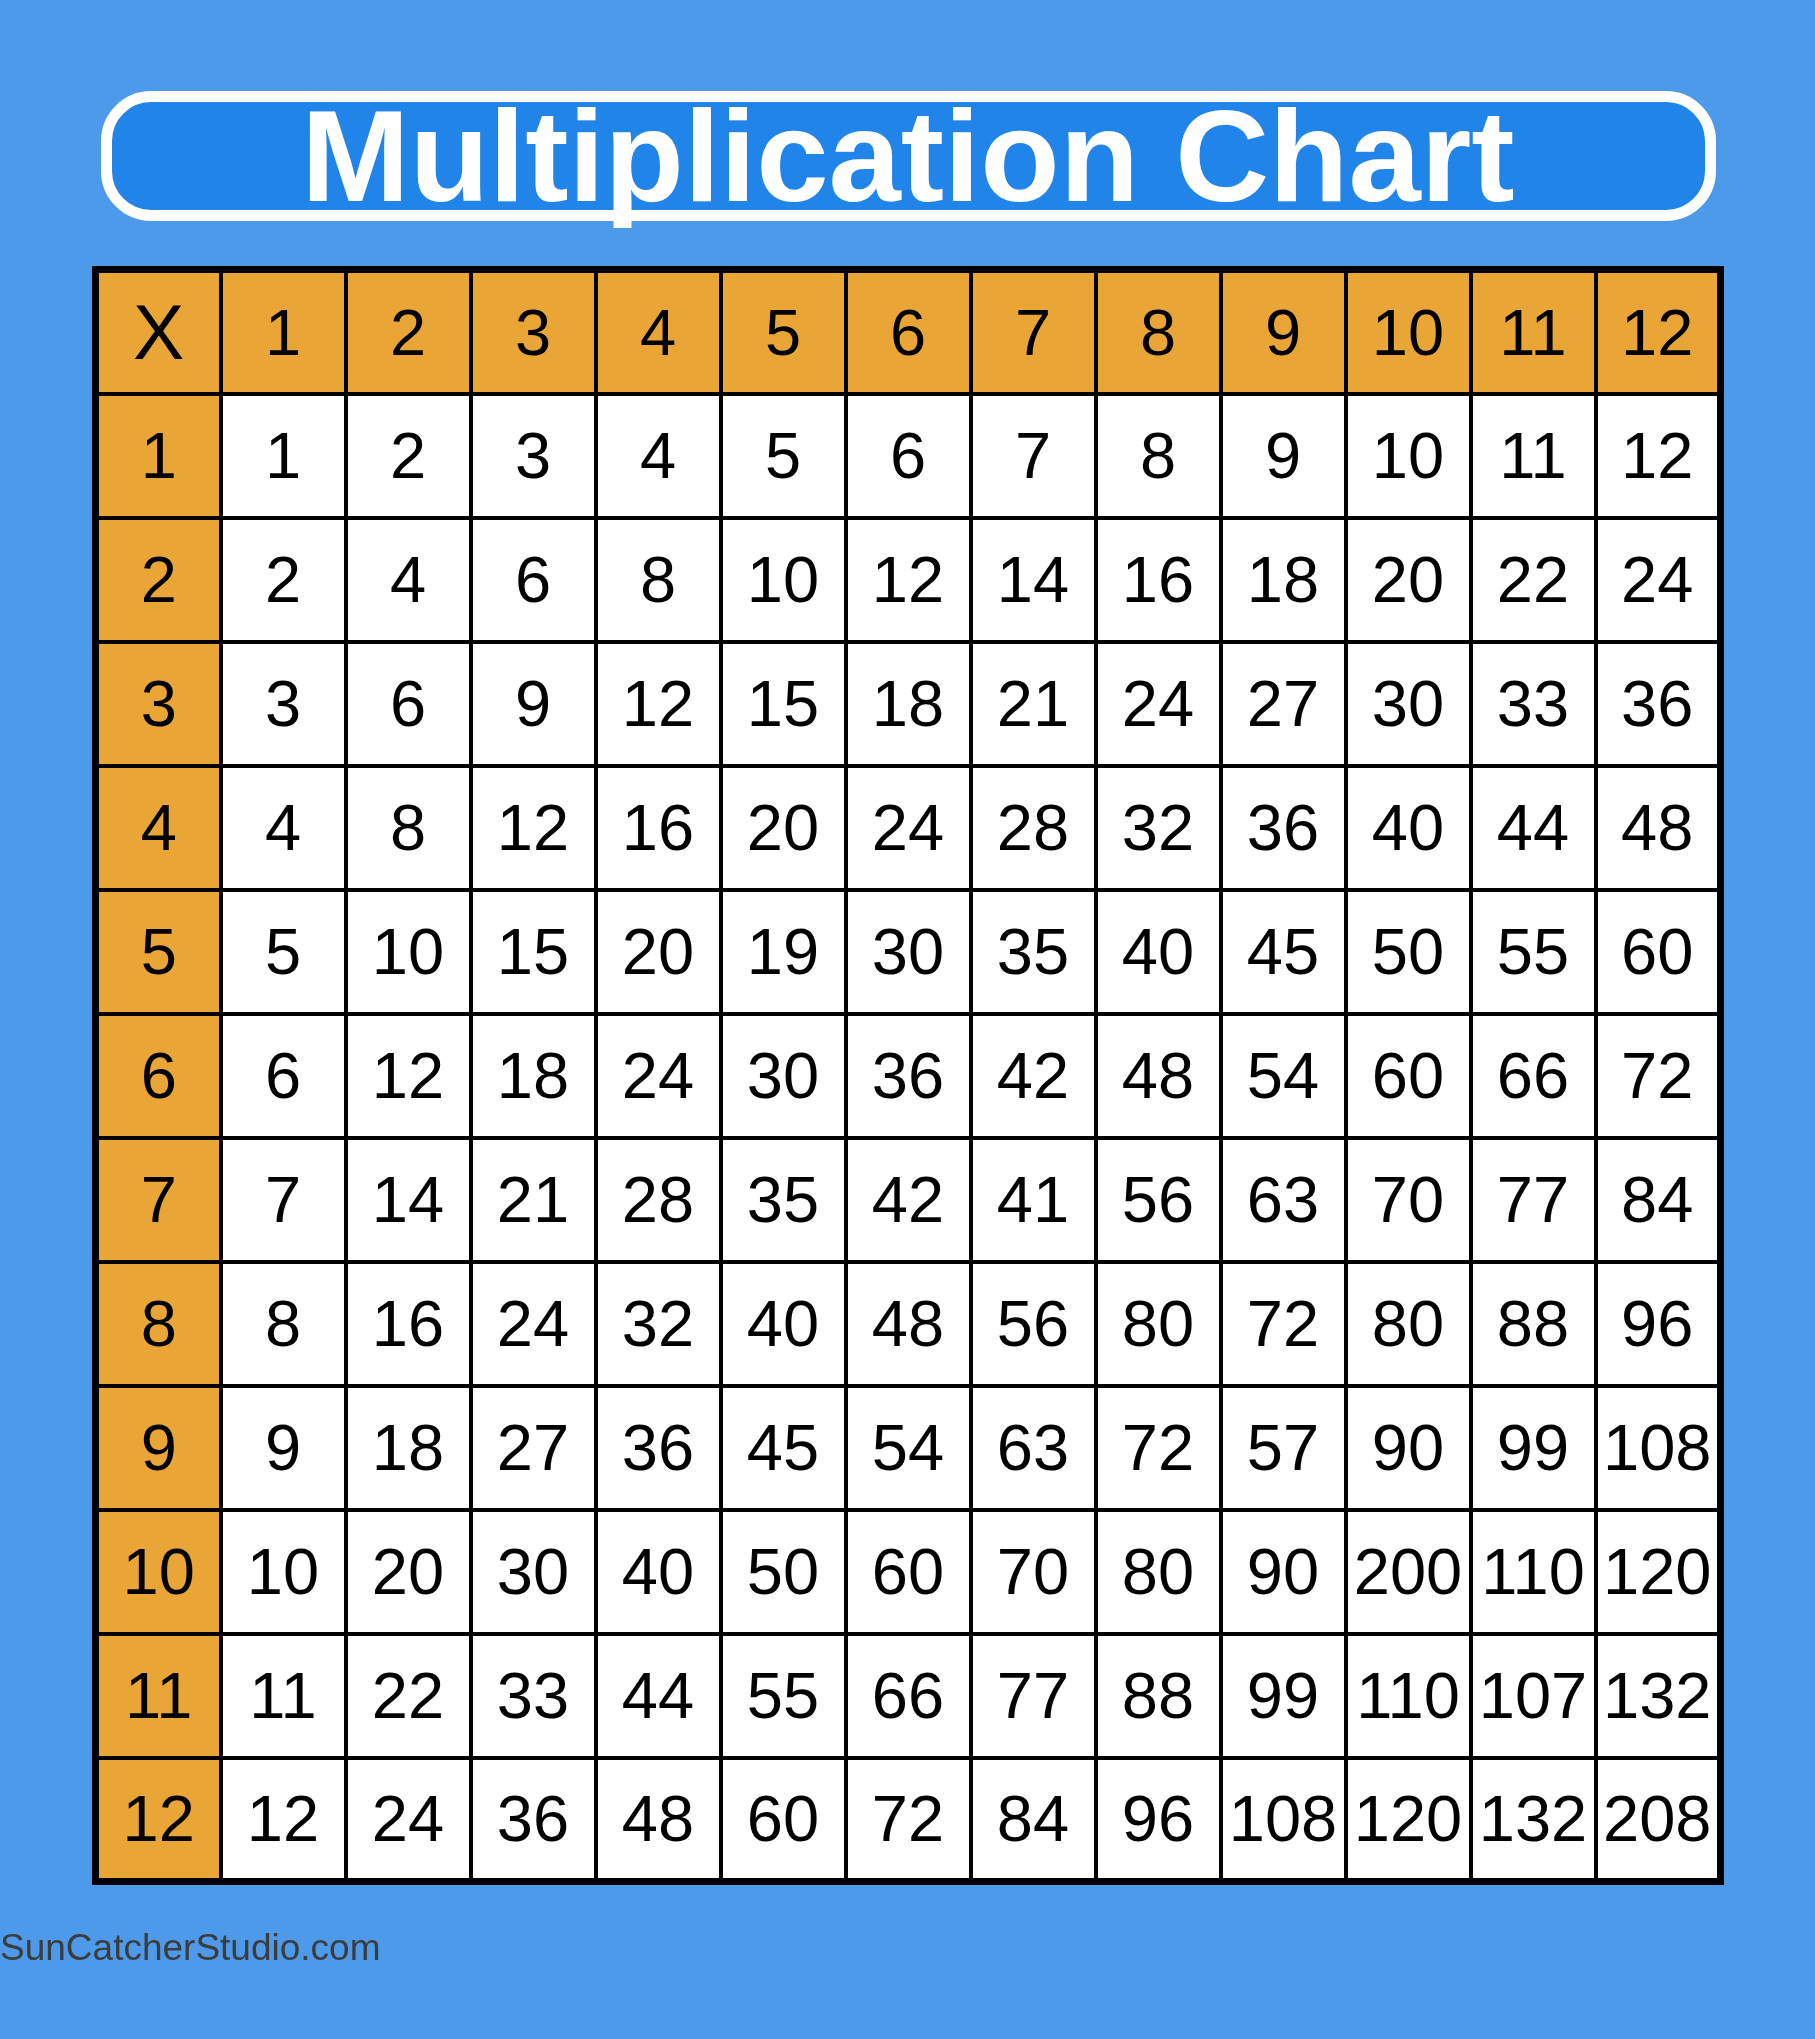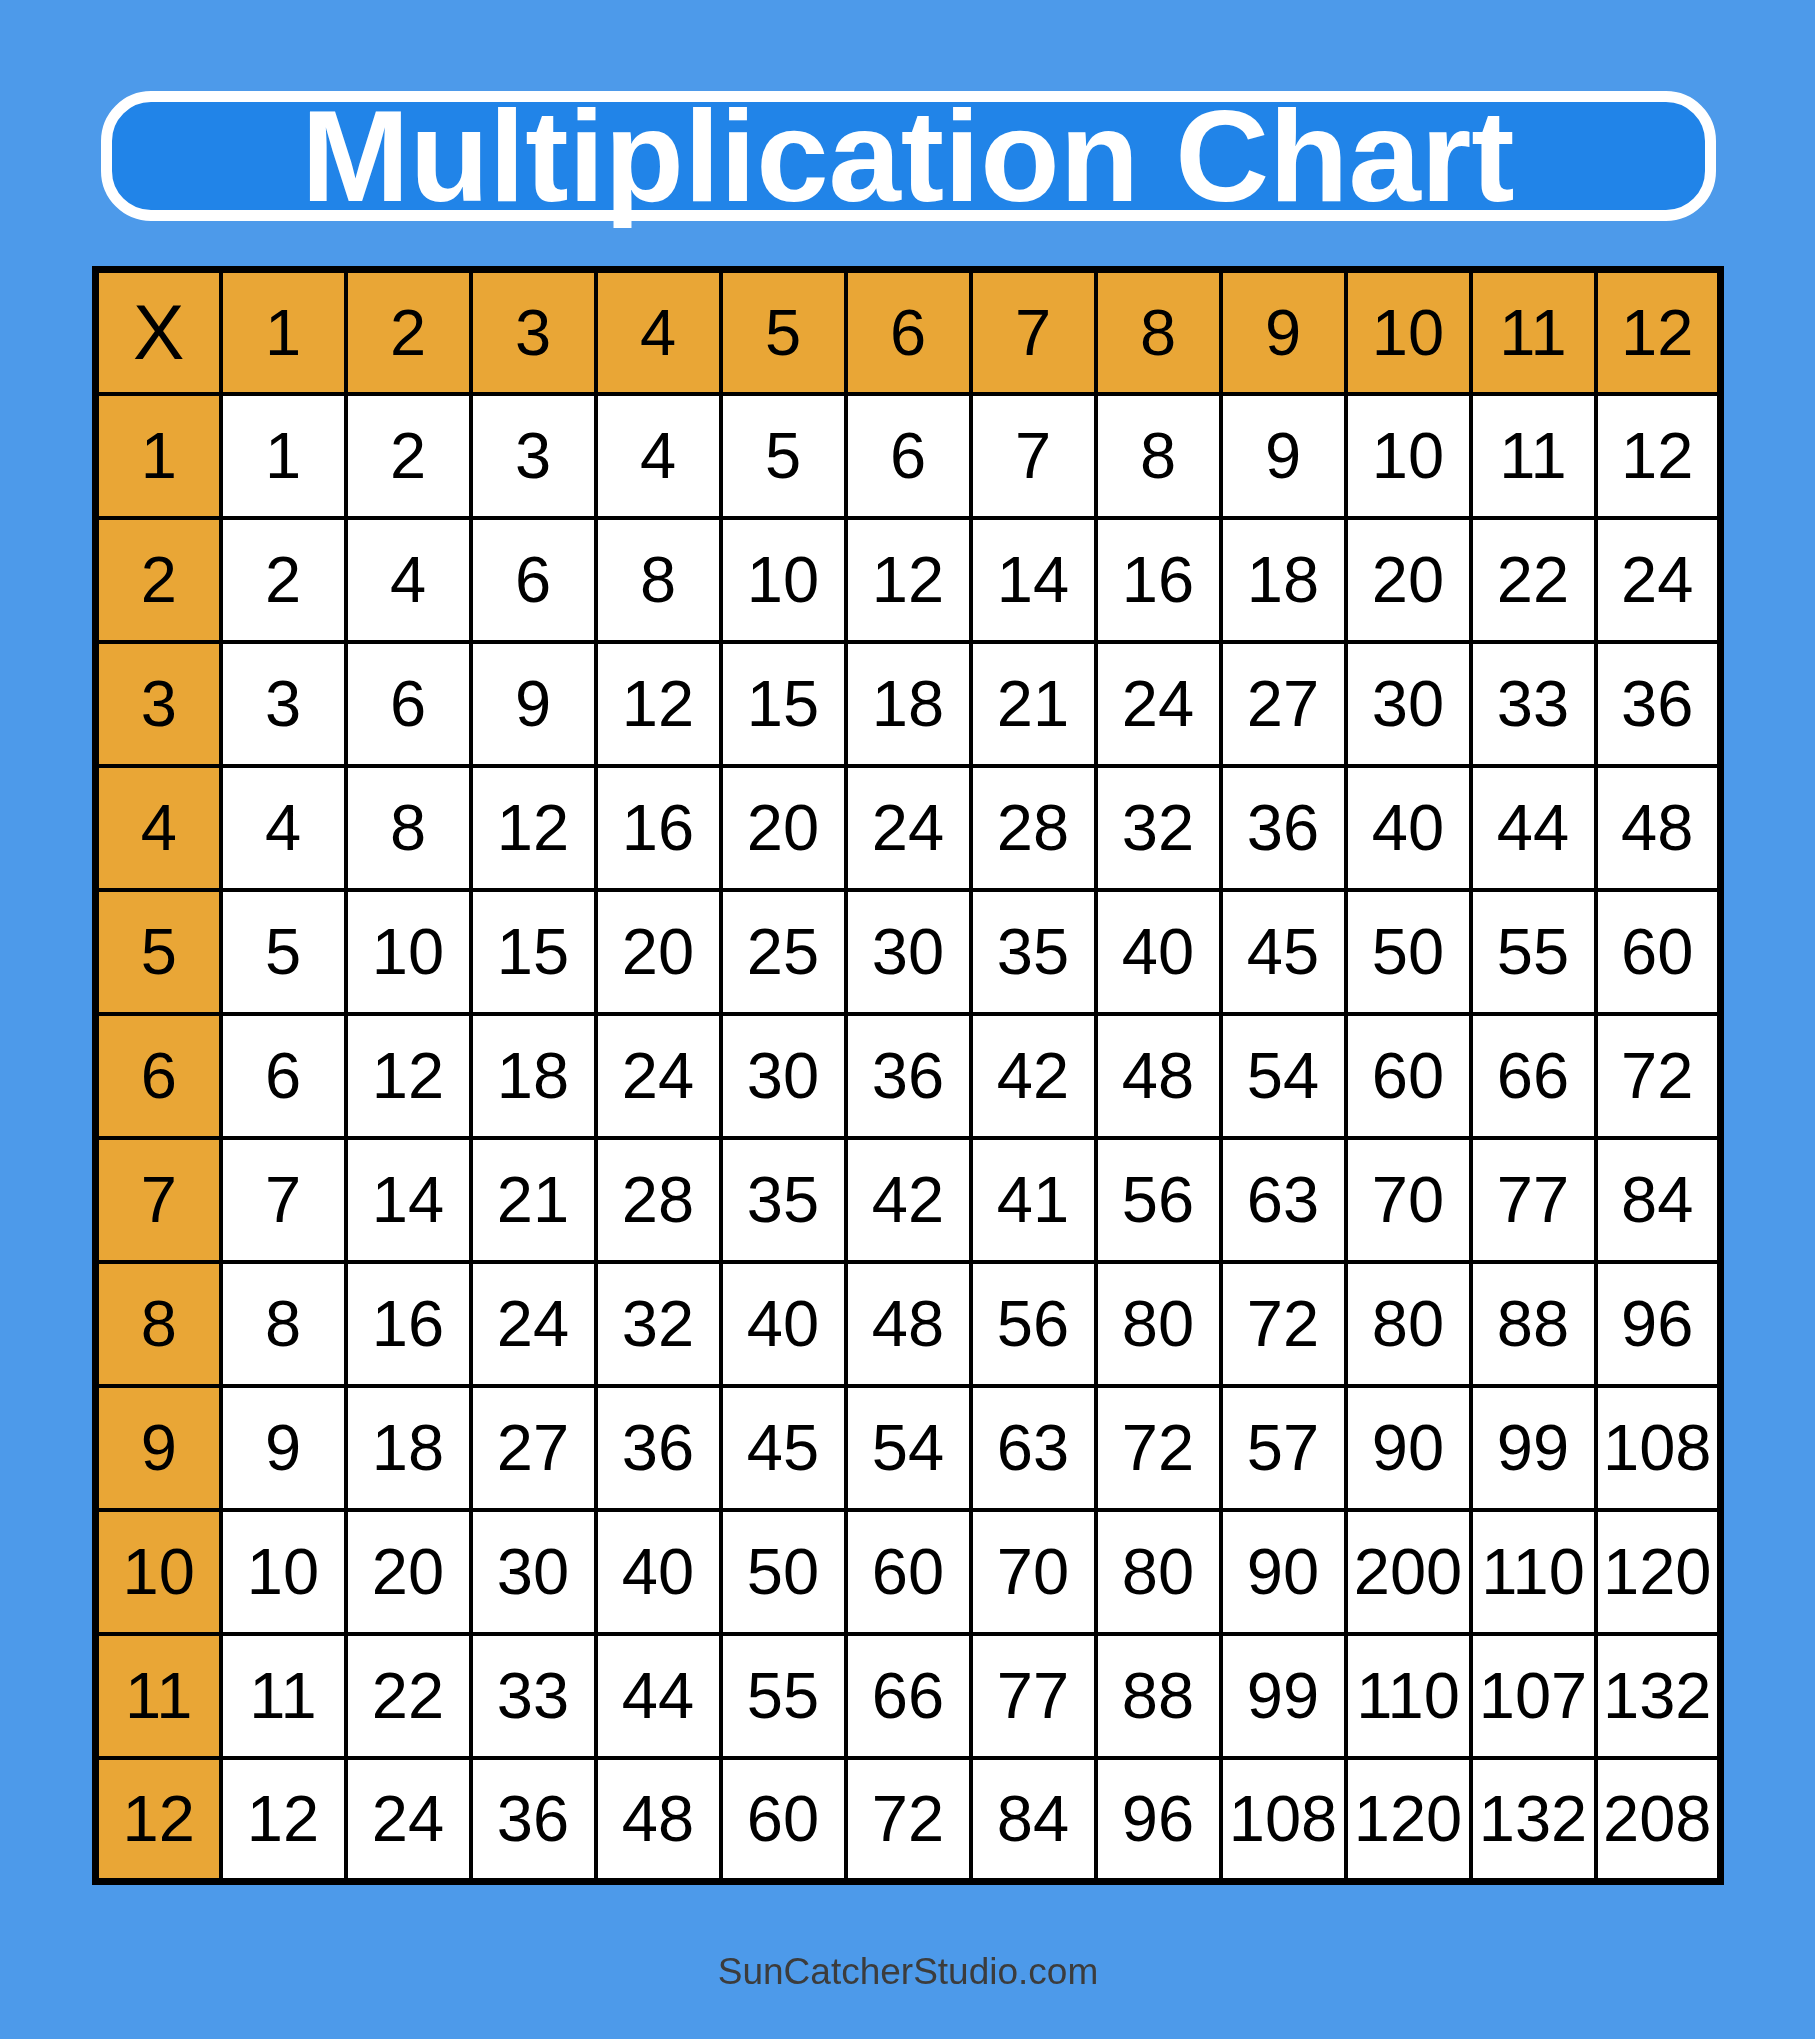--- a/index.html
+++ b/index.html
@@ -58,22 +58,21 @@
     padding:0;
   }
   .mult-table thead th,
   .mult-table tbody th{
     background:var(--header-fill);
   }
   .mult-table th.corner{
     font-size:77px;
   }
   .footer{
-    margin-top:66px;
-    text-align:center;
+    margin-top:42px;
     font-size:37px;
     color:var(--footer-text);
   }
 </style>
 </head>
 <body>
 
 <div class="title-box">
   <h1>Multiplication Chart</h1>
 </div>
@@ -156,21 +155,21 @@
         <td>40</td>
         <td>44</td>
         <td>48</td>
       </tr>
       <tr>
         <th>5</th>
         <td>5</td>
         <td>10</td>
         <td>15</td>
         <td>20</td>
-        <td>25</td>
+        <td>19</td>
         <td>30</td>
         <td>35</td>
         <td>40</td>
         <td>45</td>
         <td>50</td>
         <td>55</td>
         <td>60</td>
       </tr>
       <tr>
         <th>6</th>

